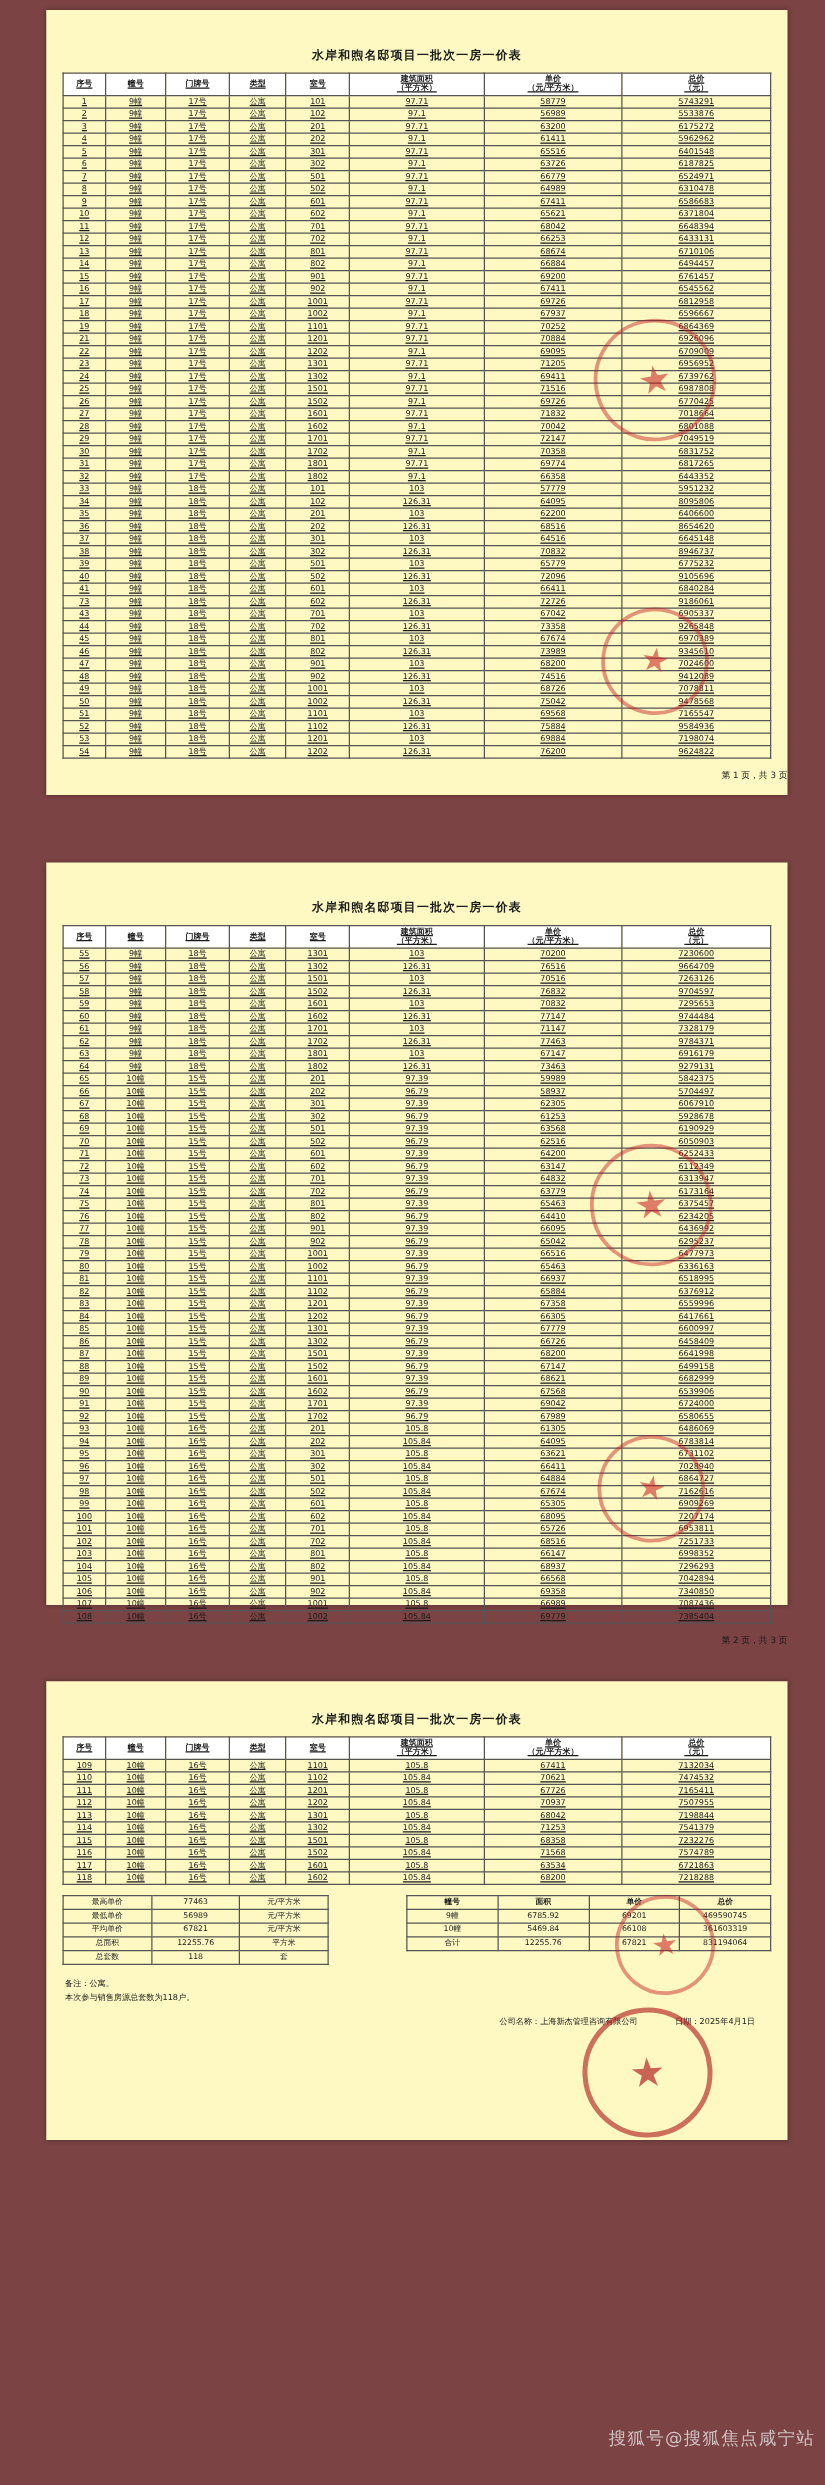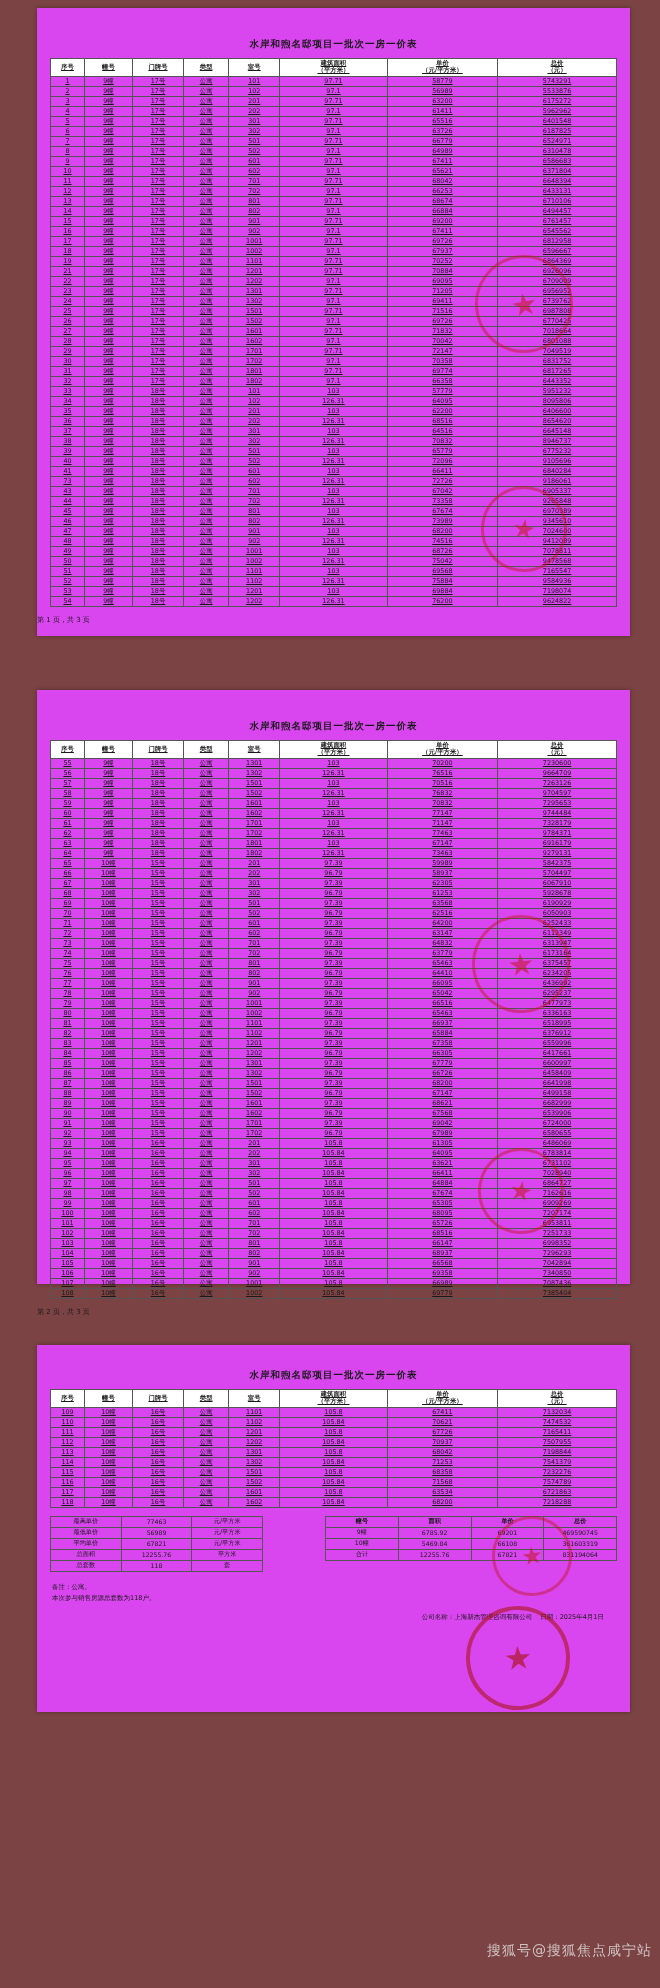--- a/index.html
+++ b/index.html
@@ -4,54 +4,54 @@
 <title>price-sheet</title>
 <style>
   html,body{margin:0;padding:0;}
   body{
     width:660px;height:1988px;position:relative;overflow:hidden;
     background:#7b4343;
     font-family:"DejaVu Sans","Liberation Sans",sans-serif;
     color:#1a1a1a;
   }
   .page{
-    position:absolute;left:37px;width:593px;background:#d946ef;
+    position:absolute;left:37px;width:593px;background:#fef9c3;
     box-shadow:0 0 4px rgba(0,0,0,.35);
   }
   #page1{top:8px;height:628px;}
   #page2{top:690px;height:594px;}
   #page3{top:1345px;height:367px;}
   .doc-title{
     text-align:center;font-weight:bold;font-size:9.5px;
     padding-top:30px;letter-spacing:1px;
   }
   #page3 .doc-title{padding-top:24px;}
   table.price{
     border-collapse:collapse;table-layout:fixed;
     width:calc(100% - 26px);margin:7px auto 0;text-decoration:underline;
   }
   table.price th, table.price td{
     border:1px solid #555;text-align:center;overflow:hidden;
     font-size:6.4px;line-height:1.15;
   }
   table.price th{font-weight:bold;padding:1px 0;white-space:pre-line;background:#fff;}
   table.price td{height:9px;padding:0;}
-  .page-footer{text-align:left;font-size:7px;margin-top:8px;}
+  .page-footer{text-align:right;font-size:7px;margin-top:8px;}
   .summary-row{display:flex;justify-content:space-between;padding:8px 13px 0 13px;}
   .sum-left{width:213px;}
   .sum-right{width:292px;}
   table.sum{border-collapse:collapse;table-layout:fixed;width:100%;}
   table.sum th, table.sum td{
     border:1px solid #555;text-align:center;font-size:6.2px;
     height:10px;padding:0 1px;overflow:hidden;white-space:nowrap;
   }
   table.sum th{font-weight:bold;}
   .notes{margin:10px 0 0 15px;font-size:6.5px;line-height:1.8;}
   .company-line{
-    display:flex;gap:8px;justify-content:flex-end;
+    display:flex;gap:30px;justify-content:flex-end;
     margin:8px 26px 0 0;font-size:6.5px;
   }
   
   .stamp{
     position:absolute;border-radius:50%;
     border:3px solid rgba(196,22,28,.45);
     display:flex;align-items:center;justify-content:center;
     pointer-events:none;
   }
   .stamp .star{color:rgba(196,22,28,.55);}

